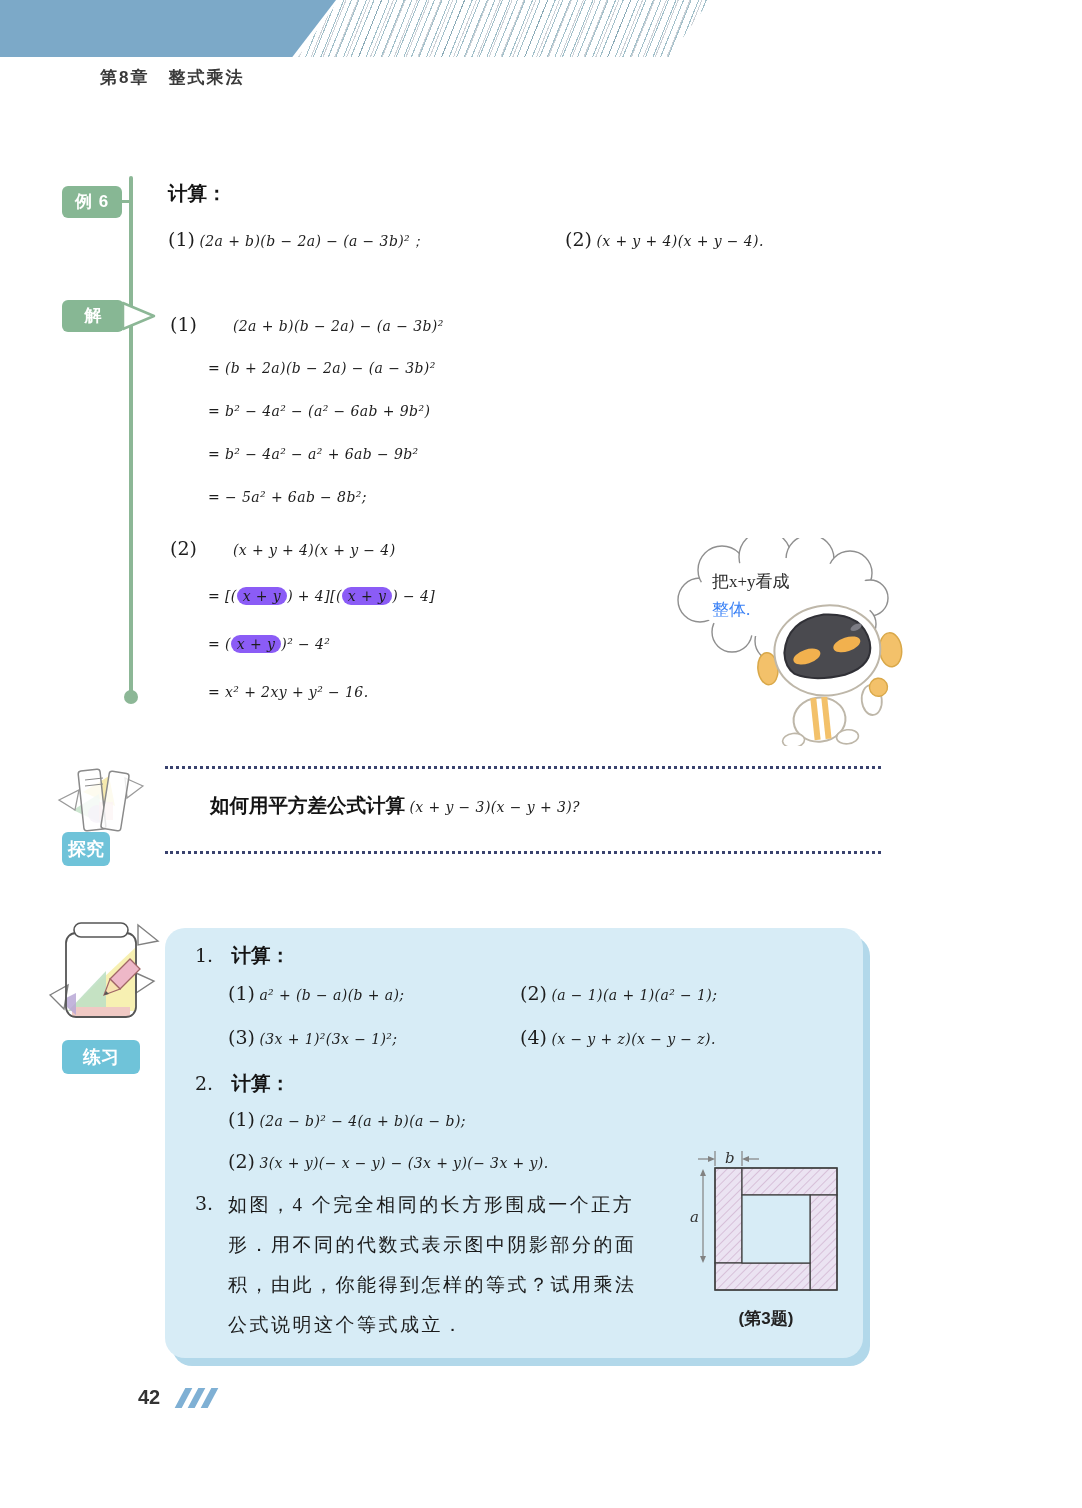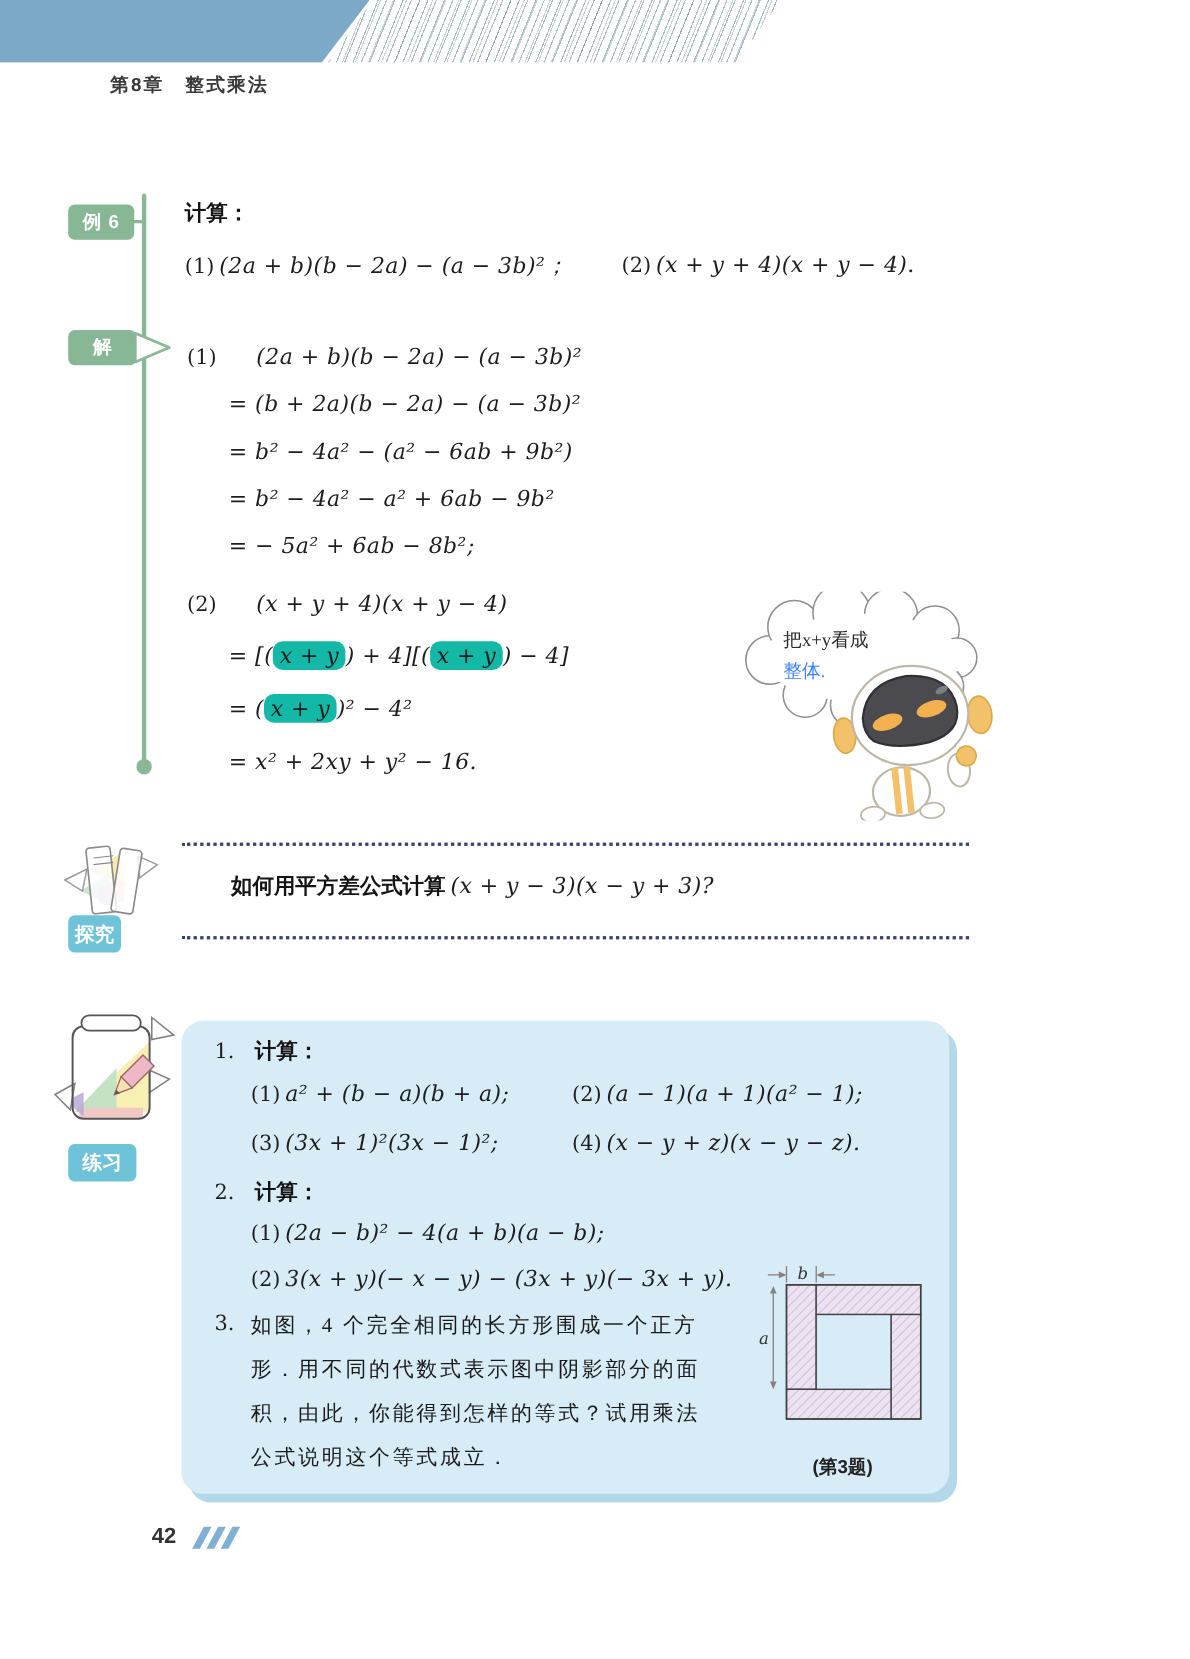--- a/index.html
+++ b/index.html
@@ -22,25 +22,25 @@
   .badge{position:absolute;color:#fff;font-weight:bold;text-align:center;border-radius:6px;
          font-family:"Liberation Sans",sans-serif;}
   .badge.green{background:#87b794;}
   .badge.blue{background:#6fc3d9;}
   #badge-ex{left:62px;top:186px;width:60px;height:32px;line-height:32px;font-size:17px;letter-spacing:1px;}
   .ex-connector{position:absolute;left:120px;top:200px;width:12px;height:3px;background:#8cb796;}
   #badge-sol{left:62px;top:300px;width:62px;height:32px;line-height:32px;font-size:17px;}
   .sol-arrow{position:absolute;left:121px;top:299px;}
 
   
-  .m{font-family:"DejaVu Serif","Liberation Serif",serif;font-style:italic;font-size:20px;
+  .m{font-family:"DejaVu Serif","Liberation Serif",serif;font-style:italic;font-size:14px;
      color:#1d1d1d;letter-spacing:.4px;white-space:pre;}
   .num{font-family:"DejaVu Serif","Liberation Serif",serif;font-style:normal;font-size:19px;color:#1d1d1d;}
   .cjk{font-size:19.5px;color:#141414;font-weight:600;}
-  .hl{background:#14b8a6;border-radius:9px;padding:1px 6px;}
+  .hl{background:#8b5cf6;border-radius:9px;padding:1px 6px;}
 
   .prompt-ex{position:absolute;left:168px;top:180px;}
   .prob1{position:absolute;left:168px;top:228px;}
   .prob2{position:absolute;left:565px;top:228px;}
 
   .sol1{position:absolute;left:170px;top:303px;}
   .sol1 .line{height:43px;line-height:43px;white-space:nowrap;}
   .sol2{position:absolute;left:170px;top:524px;}
   .sol2 .line{height:48px;line-height:48px;white-space:nowrap;}
   .indent{margin-left:38px;}
@@ -58,31 +58,31 @@
   .dotline{position:absolute;left:165px;width:716px;border-top:3px dotted #39426e;}
   #dot1{top:766px;} #dot2{top:851px;}
   .explore-q{position:absolute;left:210px;top:792px;white-space:nowrap;}
   .books-icon{position:absolute;left:55px;top:764px;}
   #badge-explore{left:62px;top:832px;width:48px;height:34px;line-height:34px;font-size:18px;}
 
   
   .pr-box{position:absolute;left:165px;top:928px;width:698px;height:430px;background:#d7ecf6;
           border-radius:20px;box-shadow:7px 8px 0 #b2d8ea;}
   .practice-icon{position:absolute;left:46px;top:915px;}
-  #badge-practice{left:62px;top:1040px;width:62px;height:34px;line-height:34px;font-size:18px;}
+  #badge-practice{left:62px;top:1040px;width:78px;height:34px;line-height:34px;font-size:18px;}
 
   .pr-item{position:absolute;white-space:nowrap;}
   .pr-num{font-family:"DejaVu Serif",serif;font-size:19px;color:#1d1d1d;margin-right:14px;}
   .pr-label{font-size:19.5px;color:#141414;font-weight:600;}
   .p3line{position:absolute;left:228px;font-family:"Liberation Serif",serif;font-size:19px;
           color:#1b1b1b;letter-spacing:2.5px;white-space:nowrap;}
 
   
   .fig{position:absolute;left:688px;top:1148px;width:156px;}
-  .fig-caption{width:156px;text-align:center;font-size:17px;font-weight:bold;color:#222;margin-top:17px;
+  .fig-caption{width:156px;text-align:center;font-size:17px;font-weight:bold;color:#222;margin-top:3px;
                font-family:"Liberation Sans",sans-serif;}
 
   
   .pageno{position:absolute;left:138px;top:1386px;font-size:20px;color:#333;font-weight:bold;}
   .slashes{position:absolute;left:180px;top:1388px;display:flex;}
   .slashes i{display:block;width:7px;height:20px;background:#7fb0d4;transform:skewX(-28deg);margin-right:6px;}
 </style>
 </head>
 <body>
 

